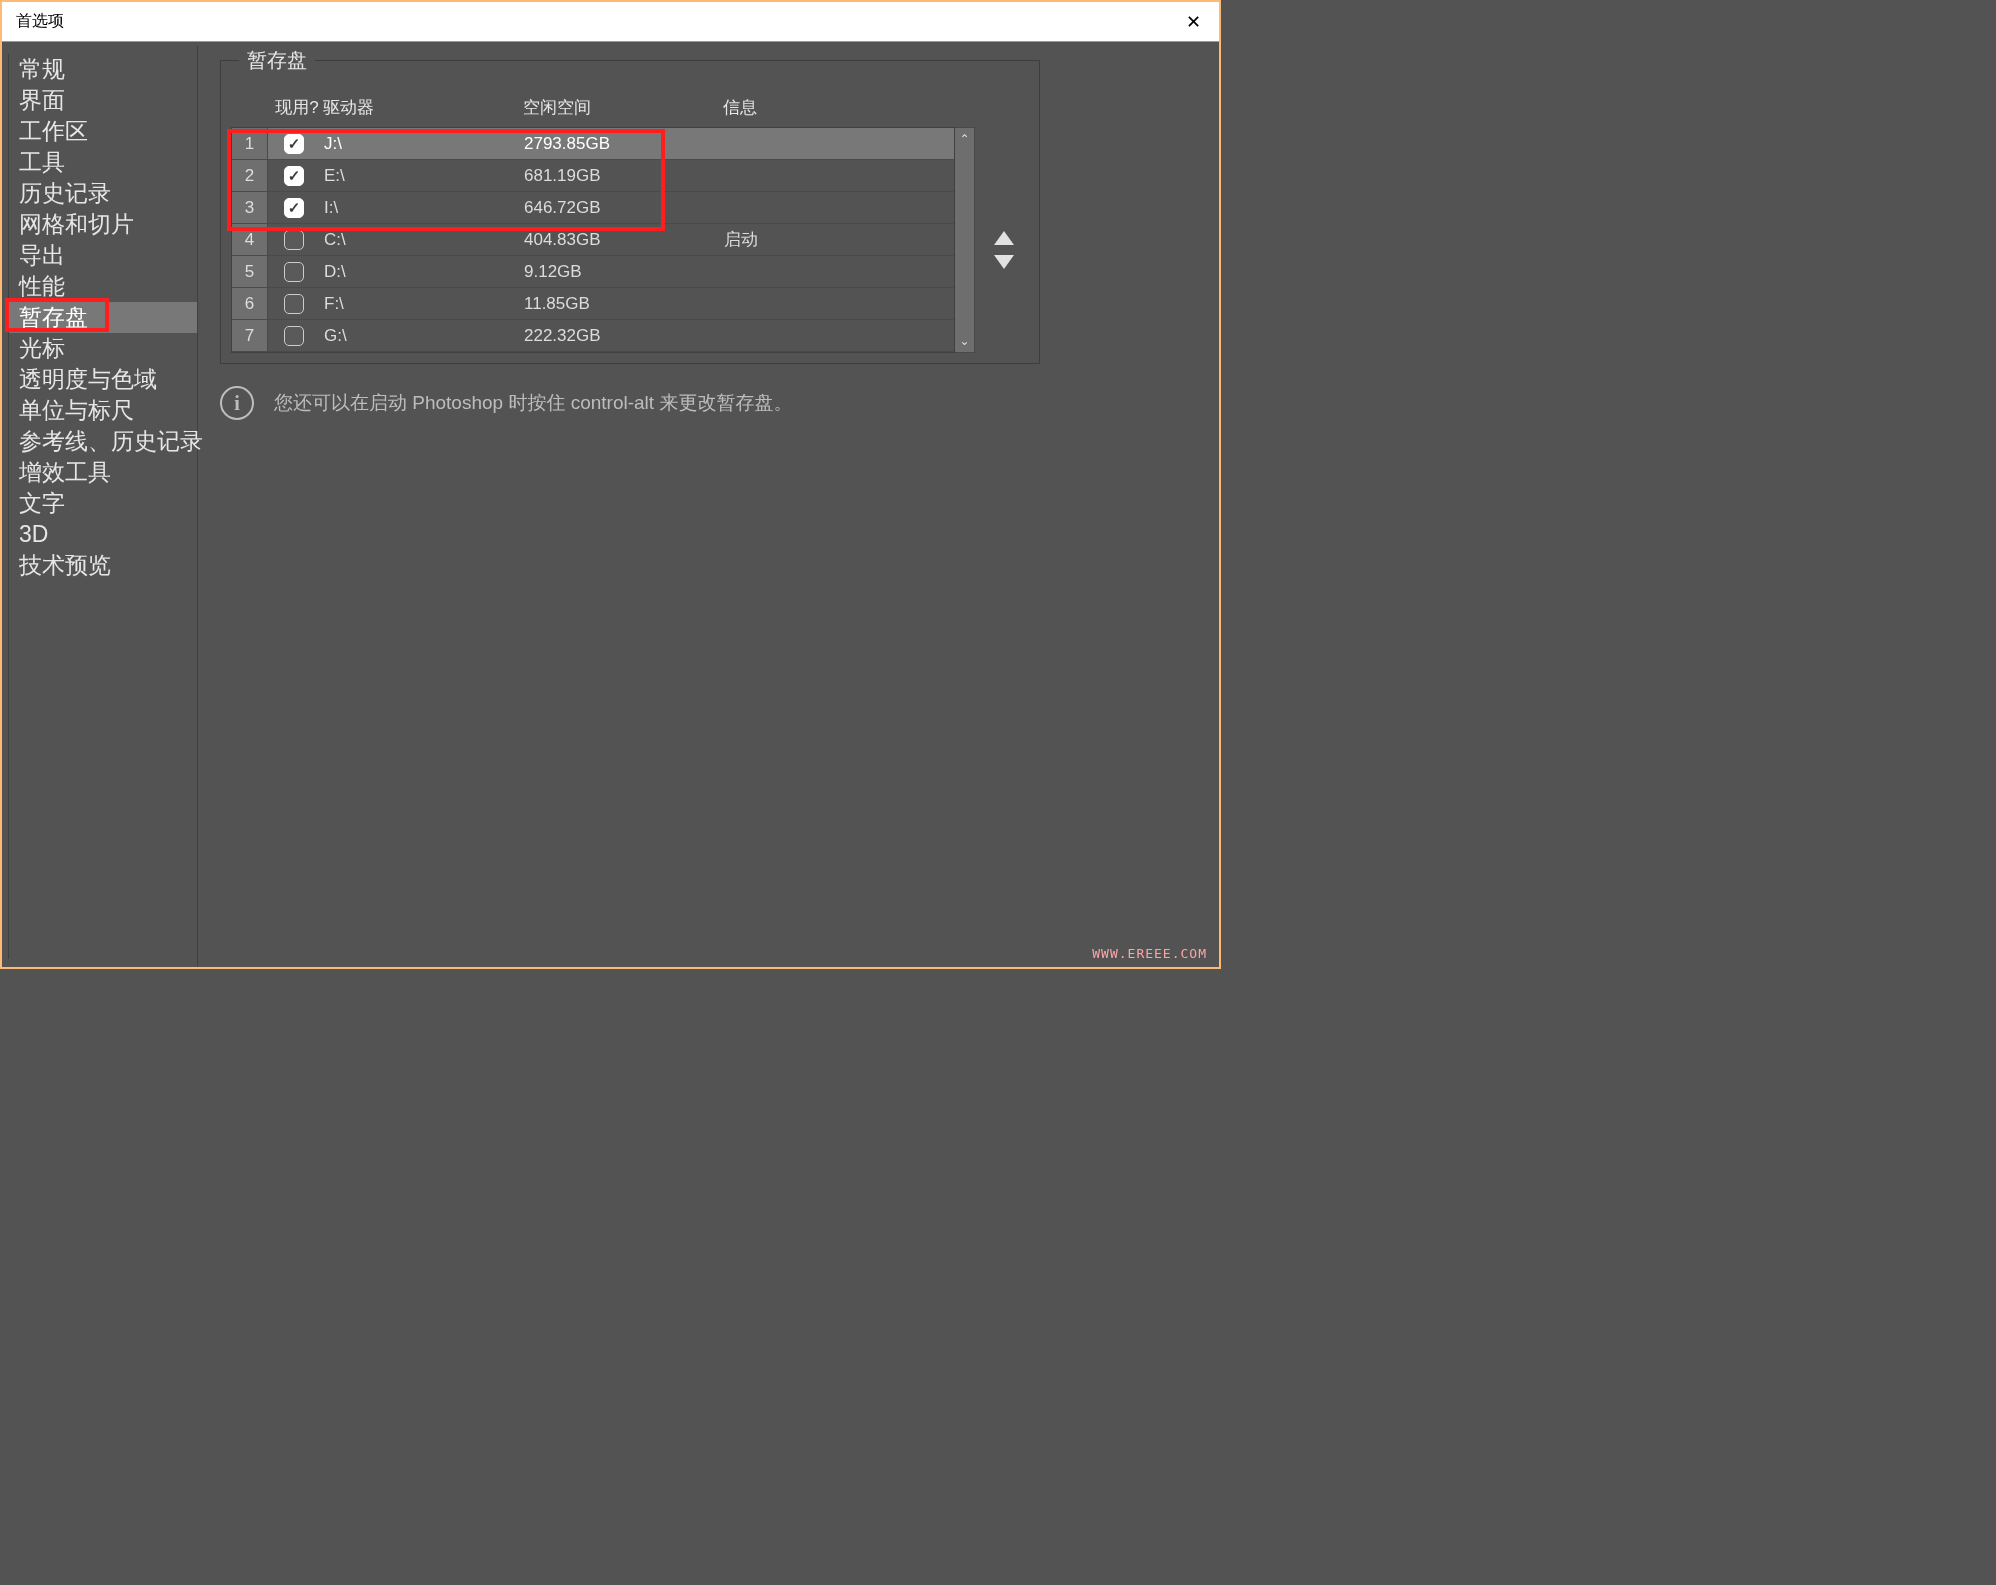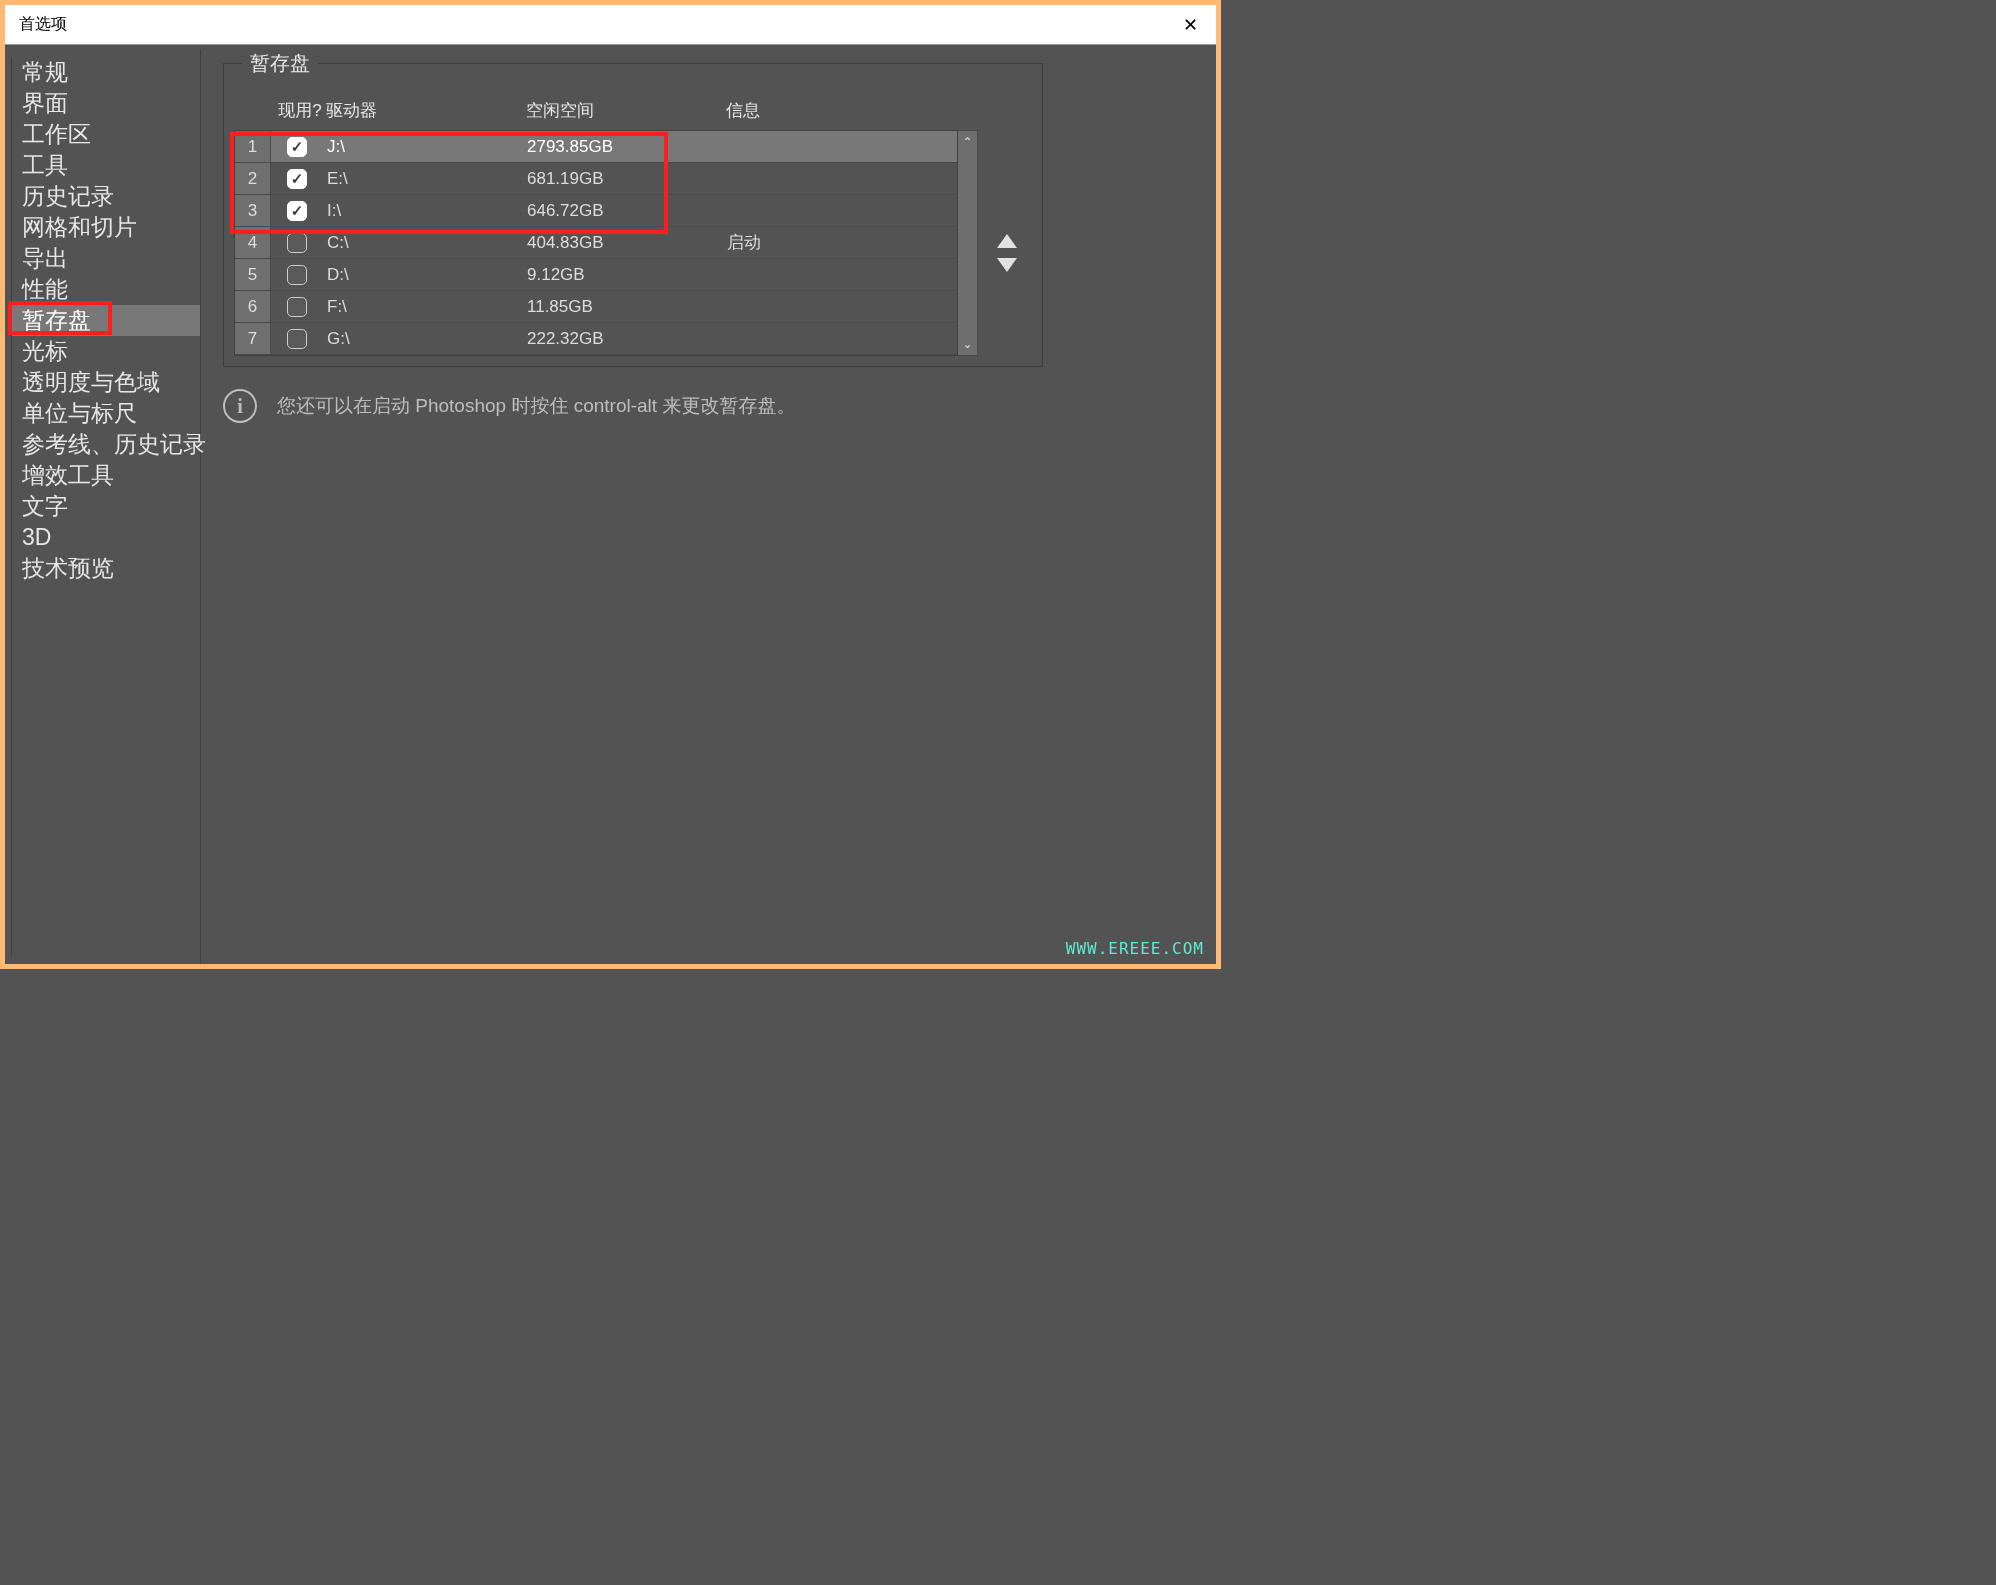--- a/index.html
+++ b/index.html
@@ -7,21 +7,21 @@
   body {
     font-family: "Microsoft YaHei", "Segoe UI", Arial, sans-serif;
     background: #535353;
     color: #dcdcdc;
     font-size: 18px;
   }
   .window {
     width: 1221px;
     height: 969px;
     background: #535353;
-    border: 5px solid #fdba74;
+    border: 2px solid #fdba74;
     display: flex;
     flex-direction: column;
   }
   .titlebar {
     height: 40px;
     background: #fff;
     color: #000;
     display: flex;
     align-items: center;
     justify-content: space-between;
@@ -215,23 +215,23 @@
 
   .highlight-table {
     position: absolute;
     border: 4px solid #ff1d1d;
     pointer-events: none;
   }
   .watermark {
     position: absolute;
     right: 12px;
     bottom: 6px;
-    font-size: 16px;
+    font-size: 13px;
     letter-spacing: 1px;
-    color: #5eead4;
+    color: #fca5a5;
     font-family: Consolas, monospace;
   }
 </style>
 </head>
 <body>
 
 <div class="window">
 
   <div class="titlebar">
     <span class="titlebar-title">首选项</span>

